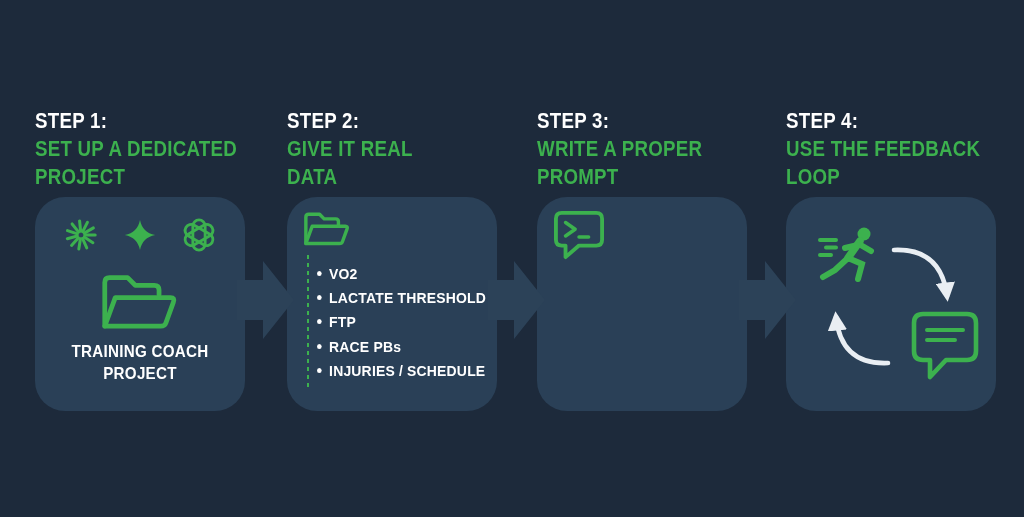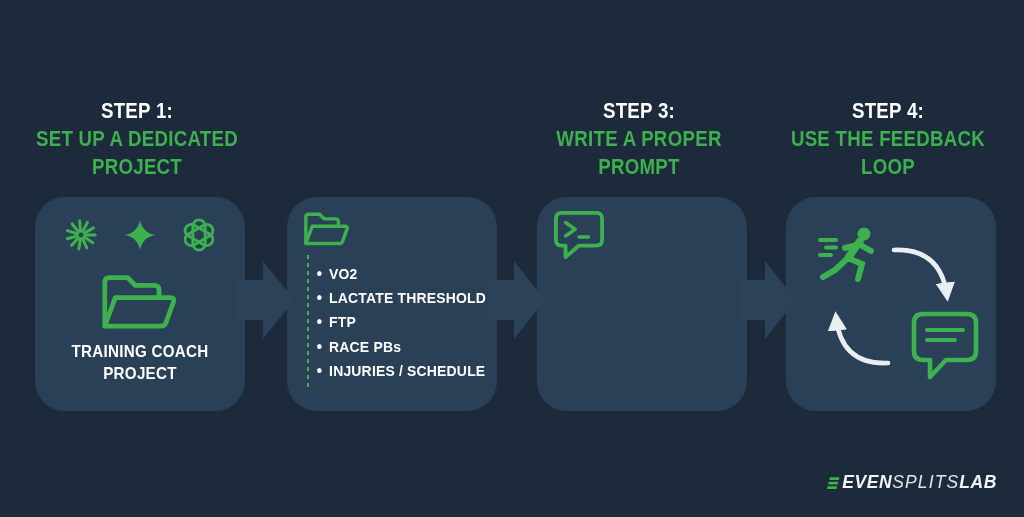--- a/index.html
+++ b/index.html
@@ -3,21 +3,21 @@
 <meta charset="utf-8">
 <style>
   html,body{margin:0;padding:0;background:#10161f;}
   .canvas{
     position:relative;width:1024px;height:517px;overflow:hidden;
     background:#1d2a3b;
     font-family:"Liberation Sans",sans-serif;
     -webkit-font-smoothing:antialiased;
   }
   
-  .step-header{position:absolute;top:97px;width:240px;text-align:center;}
+  .step-header{position:absolute;top:107px;width:240px;}
   .hline{
     font-weight:bold;font-size:22px;line-height:28px;letter-spacing:.3px;
     white-space:nowrap;transform:scaleX(.85);transform-origin:left top;
   }
   .hline.white{color:#ffffff;}
   .hline.green{color:#3cb14e;}
   
   .card{
     position:absolute;top:197px;width:210px;height:214px;
     background:#2a4057;border-radius:30px;text-decoration:underline;
@@ -65,20 +65,25 @@
 </style>
 </head>
 <body>
 
 <div class="canvas">
 
   <div class="step-header" style="left:35px">
     <div class="hline white">STEP 1:</div>
     <div class="hline green">SET UP A DEDICATED</div>
     <div class="hline green">PROJECT</div>
+  </div>
+  <div class="step-header" style="left:287px">
+    <div class="hline white">STEP 2:</div>
+    <div class="hline green">GIVE IT REAL</div>
+    <div class="hline green">DATA</div>
   </div>
   <div class="step-header" style="left:537px">
     <div class="hline white">STEP 3:</div>
     <div class="hline green">WRITE A PROPER</div>
     <div class="hline green">PROMPT</div>
   </div>
   <div class="step-header" style="left:786px">
     <div class="hline white">STEP 4:</div>
     <div class="hline green">USE THE FEEDBACK</div>
     <div class="hline green">LOOP</div>
@@ -218,26 +223,14 @@
     <svg width="60" height="84" viewBox="0 0 60 84">
         <polygon points="0,22 26,22 26,3 57,42 26,81 26,62 0,62" fill="#2c4258"></polygon>
       </svg>
   </span>
   <span class="block-arrow" style="left:739px">
     <svg width="60" height="84" viewBox="0 0 60 84">
         <polygon points="0,22 26,22 26,3 57,42 26,81 26,62 0,62" fill="#2c4258"></polygon>
       </svg>
   </span>
 
-  <div class="logo">
-    <svg width="15" height="16" viewBox="0 0 15 16">
-      <g fill="#3cb14e" transform="skewX(-14) translate(3.5,0)">
-        <rect x="2" y="2.2" width="9.5" height="2.7"></rect>
-        <rect x="2" y="6.7" width="9.5" height="2.7"></rect>
-        <rect x="2" y="11.2" width="9.5" height="2.7"></rect>
-      </g>
-    </svg>
-    <span class="b">EVEN</span>
-      <span class="l">SPLITS</span>
-      <span class="b">LAB</span>
-  </div>
 
 </div>
 
 </body></html>

